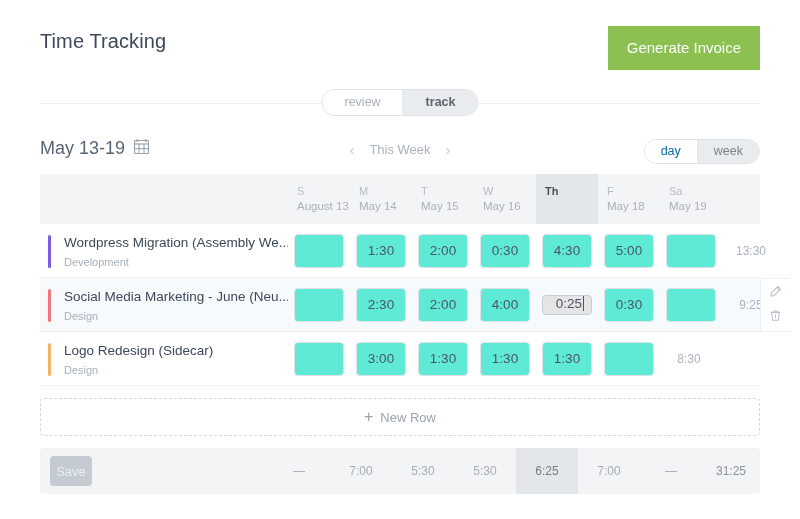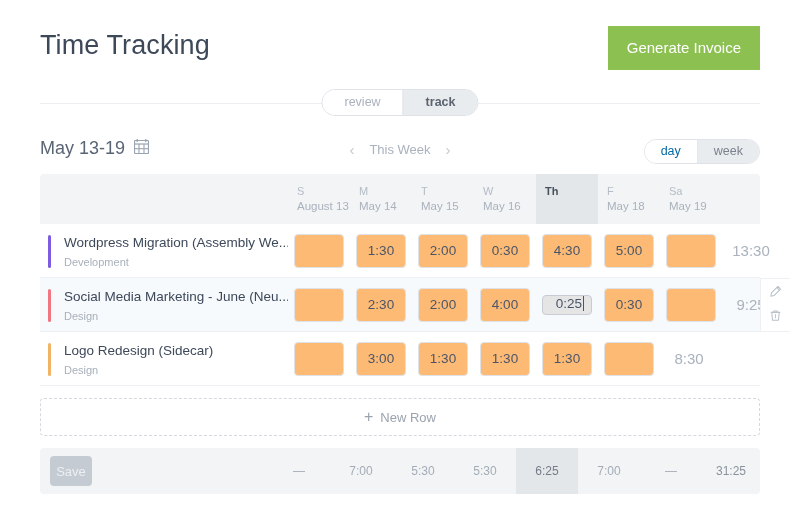--- a/index.html
+++ b/index.html
@@ -29,21 +29,21 @@
   
   .header {
     position: relative;
     height: 86px;
   }
 
   .page-title {
     position: absolute;
     left: 0;
     top: 30px;
-    font-size: 27px;
+    font-size: 20px;
     font-weight: 400;
     letter-spacing: 0.1px;
     color: #3d4859;
     font-family: "Liberation Sans", sans-serif;
     text-align: center;
   }
 
   .invoice-btn {
     position: absolute;
     right: 0;
@@ -239,21 +239,21 @@
     font-size: 11px;
     color: #a8b0ba;
     line-height: 16px;
   }
 
   .time-input {
     width: 50px;
     height: 34px;
     border: 1px solid #dfe3e8;
     border-radius: 4px;
-    background: #fdba74;
+    background: #5eead4;
     text-align: center;
     font-size: 13.5px;
     color: #4a5568;
     font-family: "Liberation Sans", sans-serif;
     outline: none;
   }
   .caret {
     display: inline-block;
     width: 1px;
     height: 15px;
@@ -269,21 +269,21 @@
     background: #e5e5e5;
     font-size: 13.5px;
     color: #4a5568;
     display: flex;
     align-items: flex-start;
     justify-content: flex-end;
     padding-right: 7px;
   }
 
   .row-total {
-    font-size: 15px;
+    font-size: 12px;
     color: #aab2bd;
   }
 
   
   .newrow {
     width: 720px;
     height: 38px;
     margin-top: 12px;
     border: 1px dashed #d4d9df;
     border-radius: 4px;

